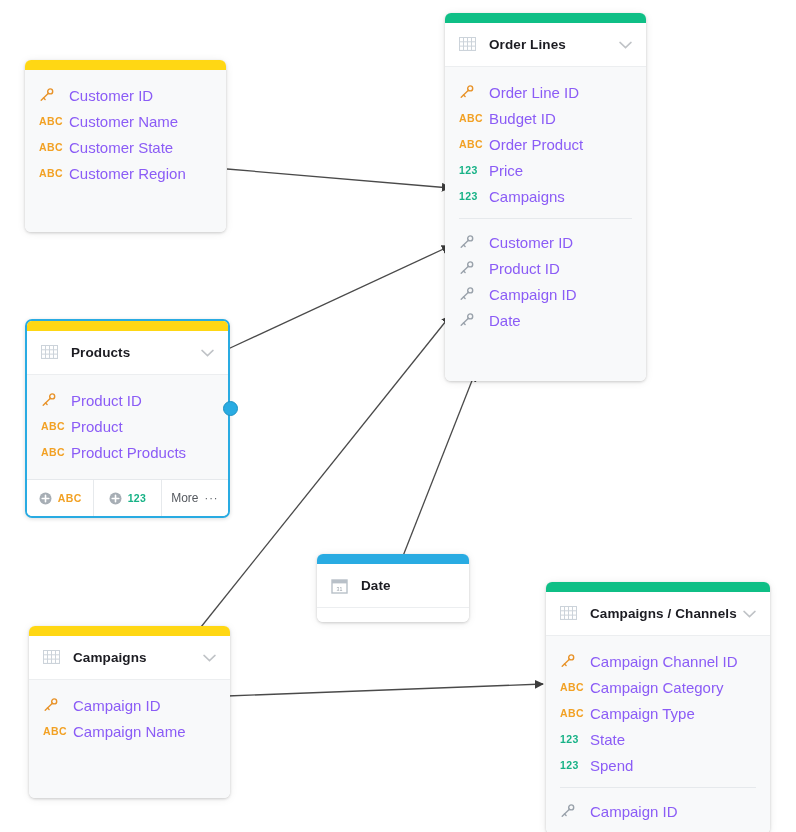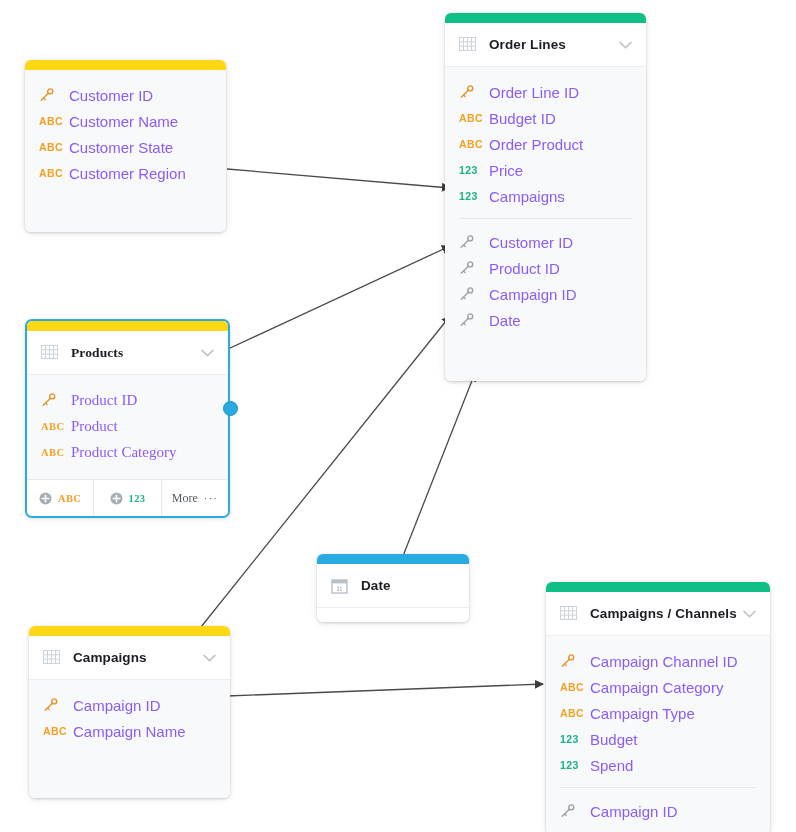--- a/index.html
+++ b/index.html
@@ -75,21 +75,20 @@
   .divider{
     height:1px;background:#e6e9ec;
     margin:9px 14px 10px 14px;
   }
 
   
   .card.selected{
     border:2px solid #29abe2;
     border-radius:7px;
     box-shadow:0 1px 4px rgba(0,0,0,.14);
-    font-family:Liberation Serif, serif;
   }
   .card.selected .accent{margin:0;}
   .handle{
     position:absolute;
     width:15px;height:15px;
     border-radius:50%;
     background:#29abe2;
     border:1px solid #1e93c4;
     box-sizing:border-box;
   }
@@ -196,21 +195,21 @@
             </svg>
           </span>
           <span class="fname">Product ID</span>
         </div>
         <div class="field">
           <span class="ftype abc">ABC</span>
           <span class="fname">Product</span>
         </div>
         <div class="field">
           <span class="ftype abc">ABC</span>
-          <span class="fname">Product Category</span>
+          <span class="fname">Product Products</span>
         </div>
       </div>
       <div class="footer">
         <div class="fbtn">
           <svg class="plus" viewBox="0 0 13 13">
             <circle cx="6.5" cy="6.5" r="6" fill="#a7aeb5"></circle>
             <path d="M6.5 3.2 V9.8 M3.2 6.5 H9.8" stroke="#fff" stroke-width="1.6" stroke-linecap="round"></path>
           </svg>
           <span class="lab abc">ABC</span>
         </div>
@@ -398,21 +397,21 @@
         <div class="field">
           <span class="ftype abc">ABC</span>
           <span class="fname">Campaign Category</span>
         </div>
         <div class="field">
           <span class="ftype abc">ABC</span>
           <span class="fname">Campaign Type</span>
         </div>
         <div class="field">
           <span class="ftype num">123</span>
-          <span class="fname">Budget</span>
+          <span class="fname">State</span>
         </div>
         <div class="field">
           <span class="ftype num">123</span>
           <span class="fname">Spend</span>
         </div>
         <div class="divider"></div>
         <div class="field">
           <span class="ftype">
             <svg class="key" viewBox="0 0 16 14">
               <circle cx="11.2" cy="3.4" r="2.5" fill="none" stroke="#9aa2ab" stroke-width="1.4"></circle>

